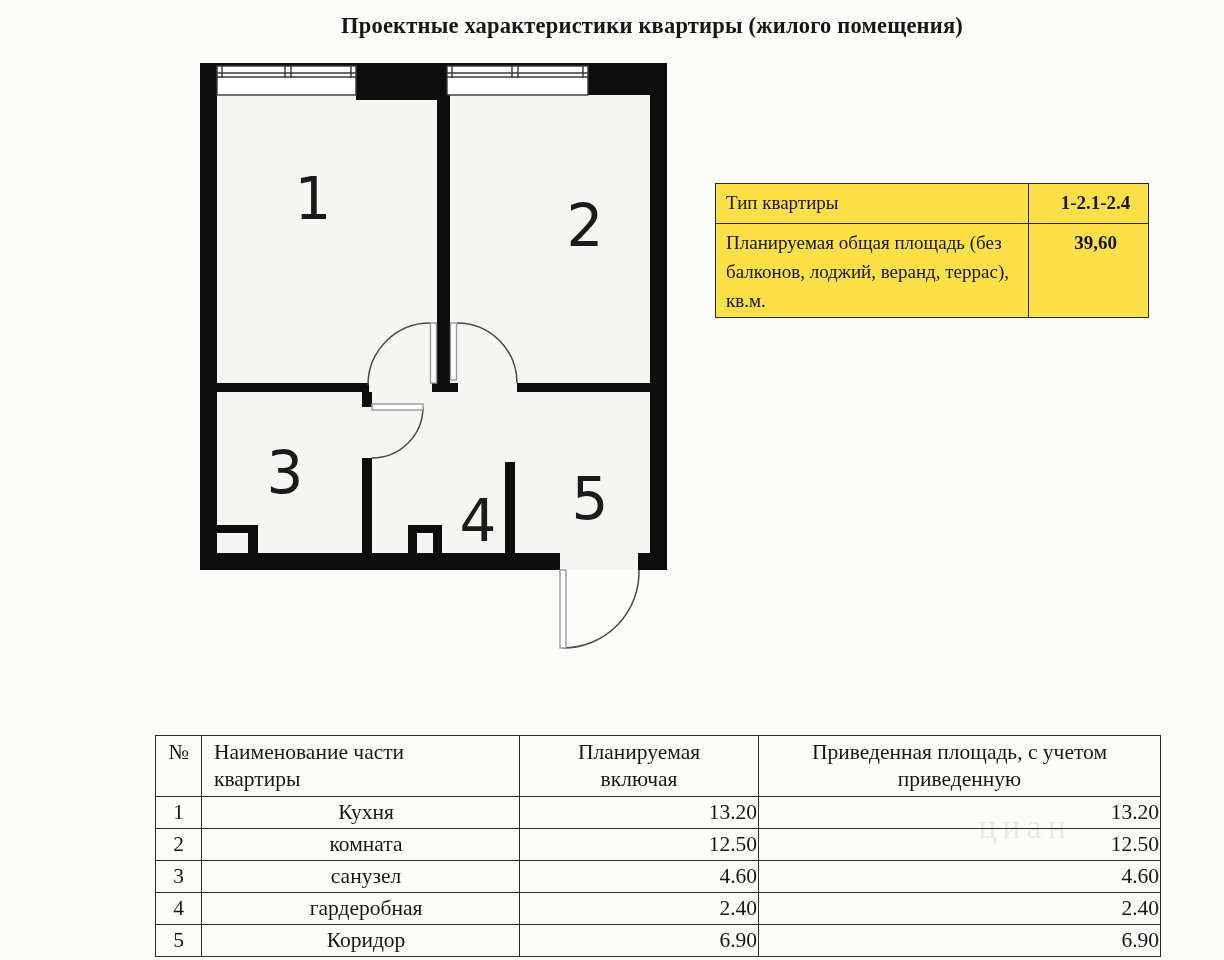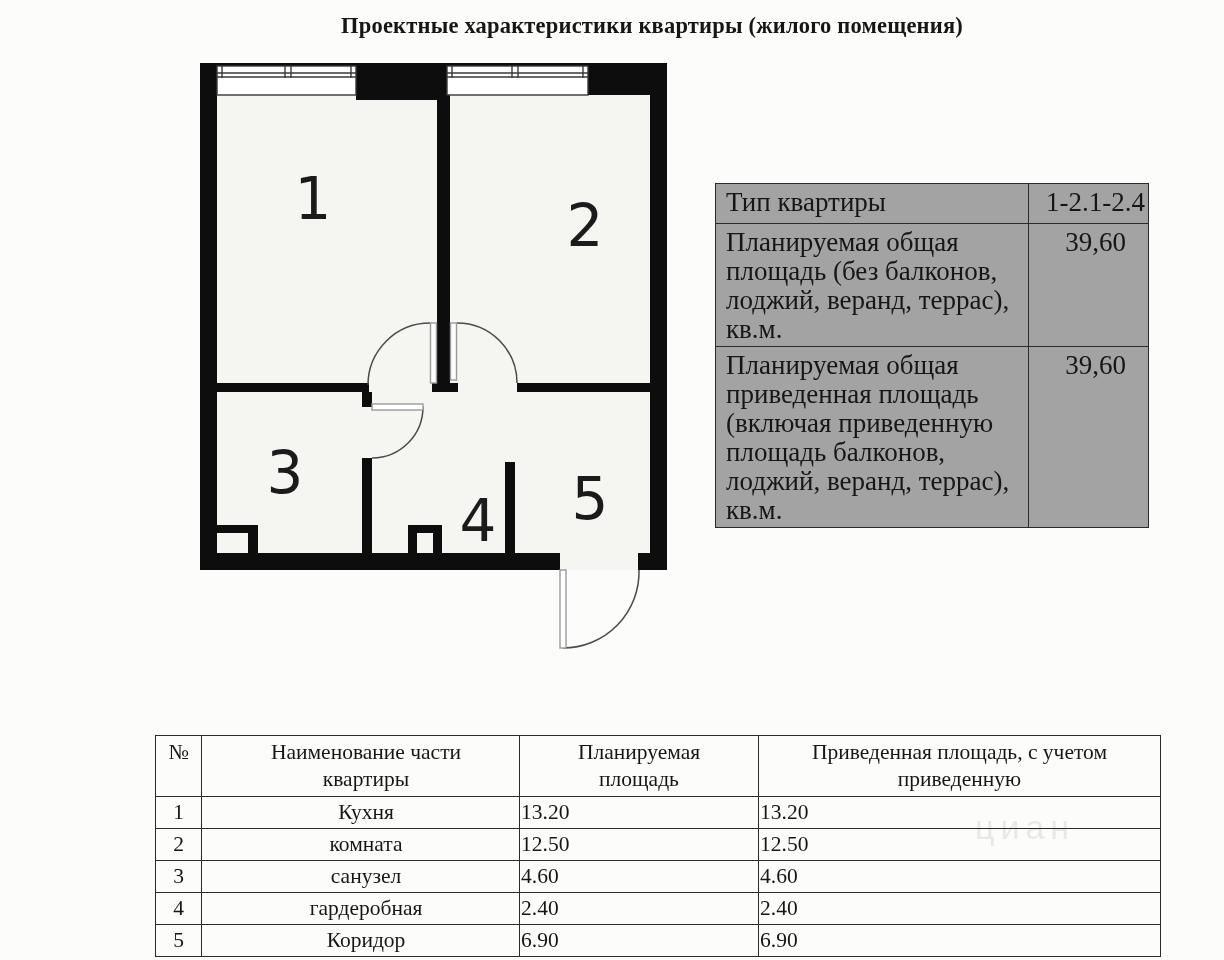--- a/index.html
+++ b/index.html
@@ -28,52 +28,52 @@
     font-size:58px;fill:#1b1b1b;text-anchor:middle;
   }
   
   .spec-table{
     position:absolute;left:715px;top:183px;width:433px;
     border-collapse:collapse;table-layout:fixed;
   }
   .spec-table td{
     border:1.7px solid #2b2b2b;
     vertical-align:top;
-    font-size:27px;line-height:29px;
+    font-size:19px;line-height:29px;
     padding:4px 6px 2px 10px;
-    background:#a3a3a3;
+    background:#fde047;
   }
   .spec-table td.val{
-    text-align:center;font-weight:normal;padding-left:16px;padding-right:2px;
+    text-align:center;font-weight:bold;padding-left:16px;padding-right:2px;
   }
   
   .area-table{
     position:absolute;left:155px;top:735px;width:1005px;
     border-collapse:collapse;table-layout:fixed;
   }
   .area-table td,.area-table th{
     border:1.7px solid #2b2b2b;
     font-size:21.5px;font-weight:normal;
     line-height:27px;
     background:transparent;
   }
   .area-table thead th{vertical-align:top;padding-top:3px;padding-bottom:3px;}
-  .area-table th.h-name{text-align:center;padding-left:12px;}
+  .area-table th.h-name{text-align:left;padding-left:12px;}
   .area-table td{height:29px;}
   .area-table .c-num{text-align:center;}
   .area-table .c-name{text-align:center;padding-left:12px;font-family:Liberation Serif, serif;}
-  .area-table .c-val{text-align:left;}
+  .area-table .c-val{text-align:right;}
   .wrap-250{display:inline-block;max-width:250px;}
   .wrap-160{display:inline-block;max-width:160px;}
   .wrap-340{display:inline-block;max-width:340px;}
   
   .watermark{
     position:absolute;left:905px;top:808px;width:240px;
     text-align:center;
-    font-family:Liberation Sans, sans-serif;
+    font-family:Liberation Serif, serif;
     font-size:34px;color:#d2d2cf;opacity:.45;letter-spacing:6px;
     pointer-events:none;
   }
 </style>
 </head>
 <body>
 
 <div class="title">Проектные характеристики квартиры (жилого помещения)</div>
 
 <svg class="plan" width="490" height="620" viewBox="190 50 490 620">
@@ -152,41 +152,37 @@
     </colgroup>
   <tbody>
     <tr style="height:40px">
       <td>Тип квартиры</td>
       <td class="val">1-2.1-2.4</td>
     </tr>
     <tr style="height:94px">
       <td>Планируемая общая площадь (без балконов, лоджий, веранд, террас), кв.м.</td>
       <td class="val">39,60</td>
     </tr>
-    <tr style="height:146px">
-      <td>Планируемая общая приведенная площадь (включая приведенную площадь балконов, лоджий, веранд, террас), кв.м.</td>
-      <td class="val">39,60</td>
-    </tr>
   </tbody>
 </table>
 
 <div class="watermark">циан</div>
 
 <table class="area-table">
   <colgroup>
     <col style="width:46px">
       <col style="width:318px">
       <col style="width:239px">
       <col style="width:402px">
   </colgroup>
   <thead>
     <tr style="height:59px">
       <th>№</th>
       <th class="h-name"><span class="wrap-250">Наименование части квартиры</span></th>
-      <th><span class="wrap-160">Планируемая площадь</span></th>
+      <th><span class="wrap-160">Планируемая включая</span></th>
       <th><span class="wrap-340">Приведенная площадь, с учетом приведенную</span></th>
     </tr>
   </thead>
   <tbody>
     <tr>
       <td class="c-num">1</td>
       <td class="c-name">Кухня</td>
       <td class="c-val">13.20</td>
       <td class="c-val">13.20</td>
     </tr>

